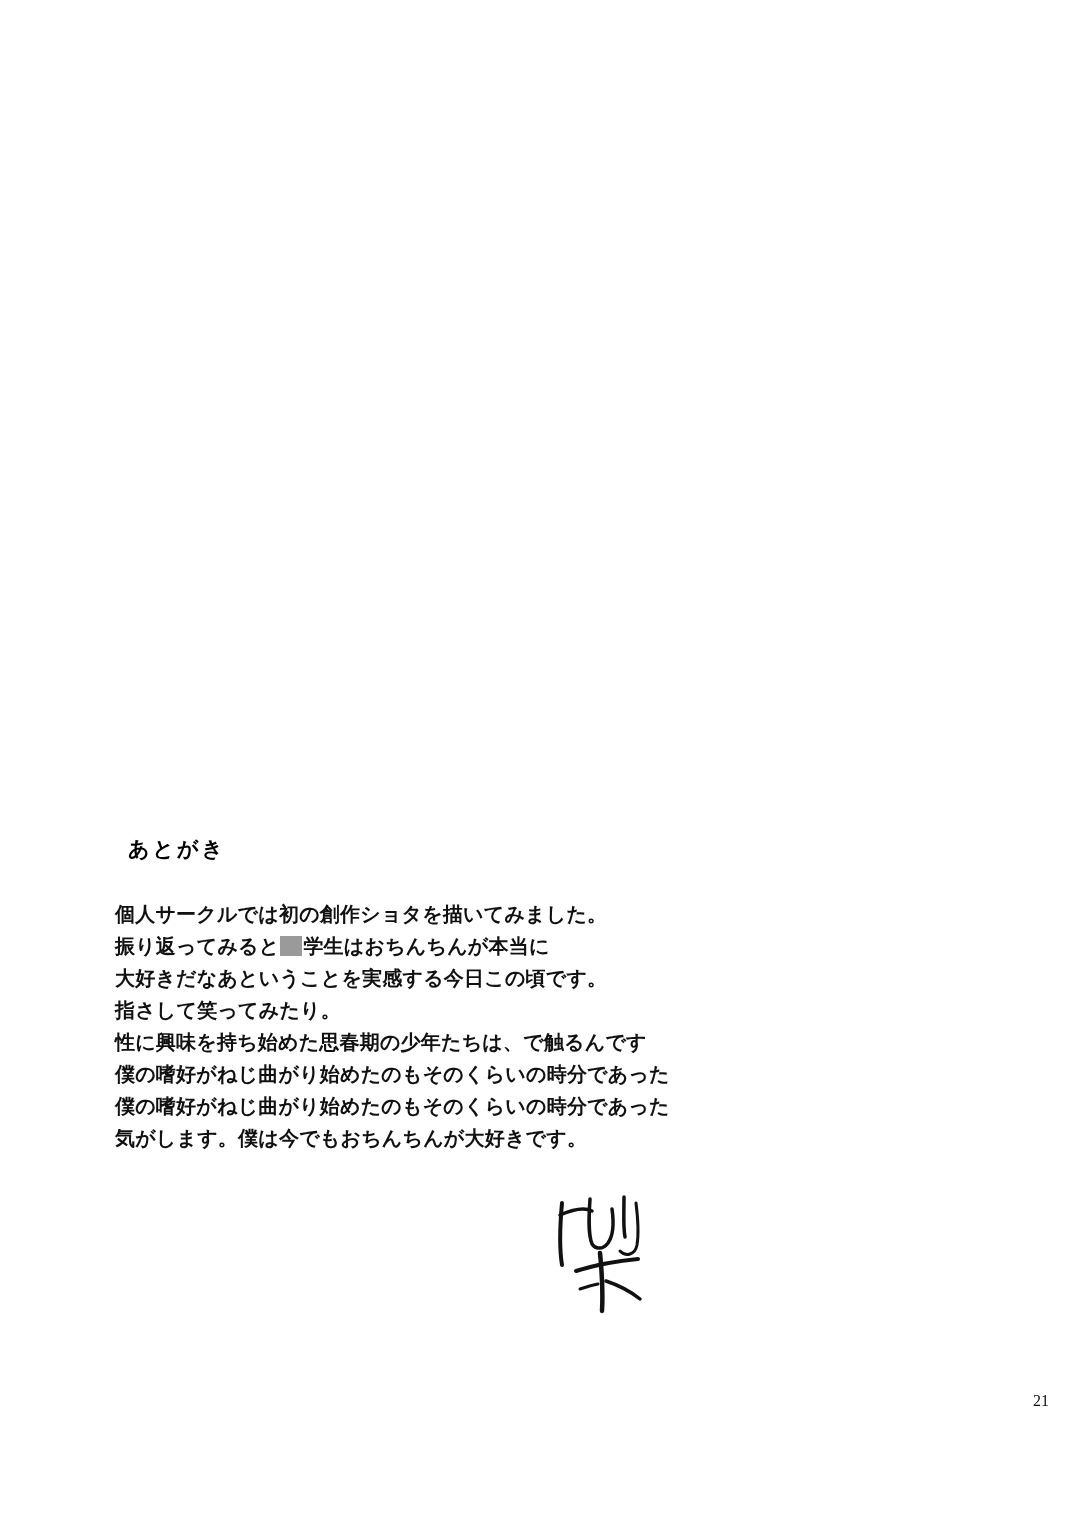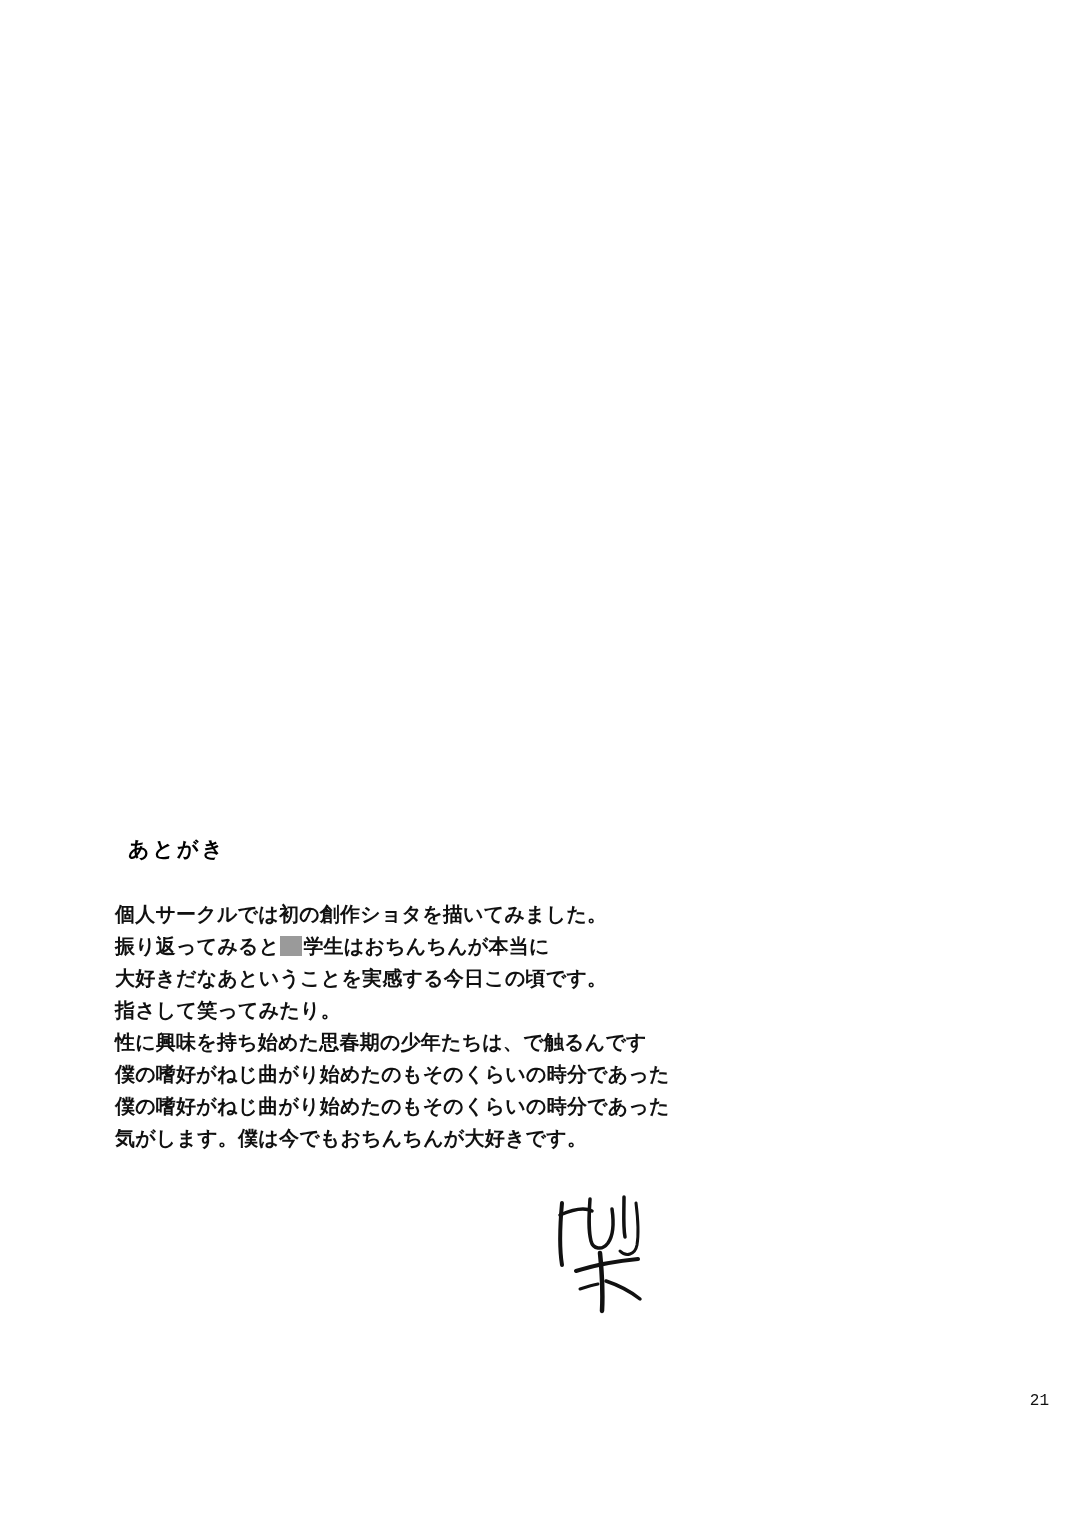--- a/index.html
+++ b/index.html
@@ -59,21 +59,21 @@
     top: 1185px;
     width: 160px;
     height: 135px;
   }
   .page-number {
     position: absolute;
     right: 26px;
     top: 1392px;
     font-size: 16px;
     color: #111111;
-    font-family: Liberation Mono, monospace;
+    font-family: Liberation Serif, serif;
   }
 </style>
 </head>
 <body>
 
 <div class="page">
 
   <div class="afterword-heading">あとがき</div>
 
   <div class="afterword-body">

